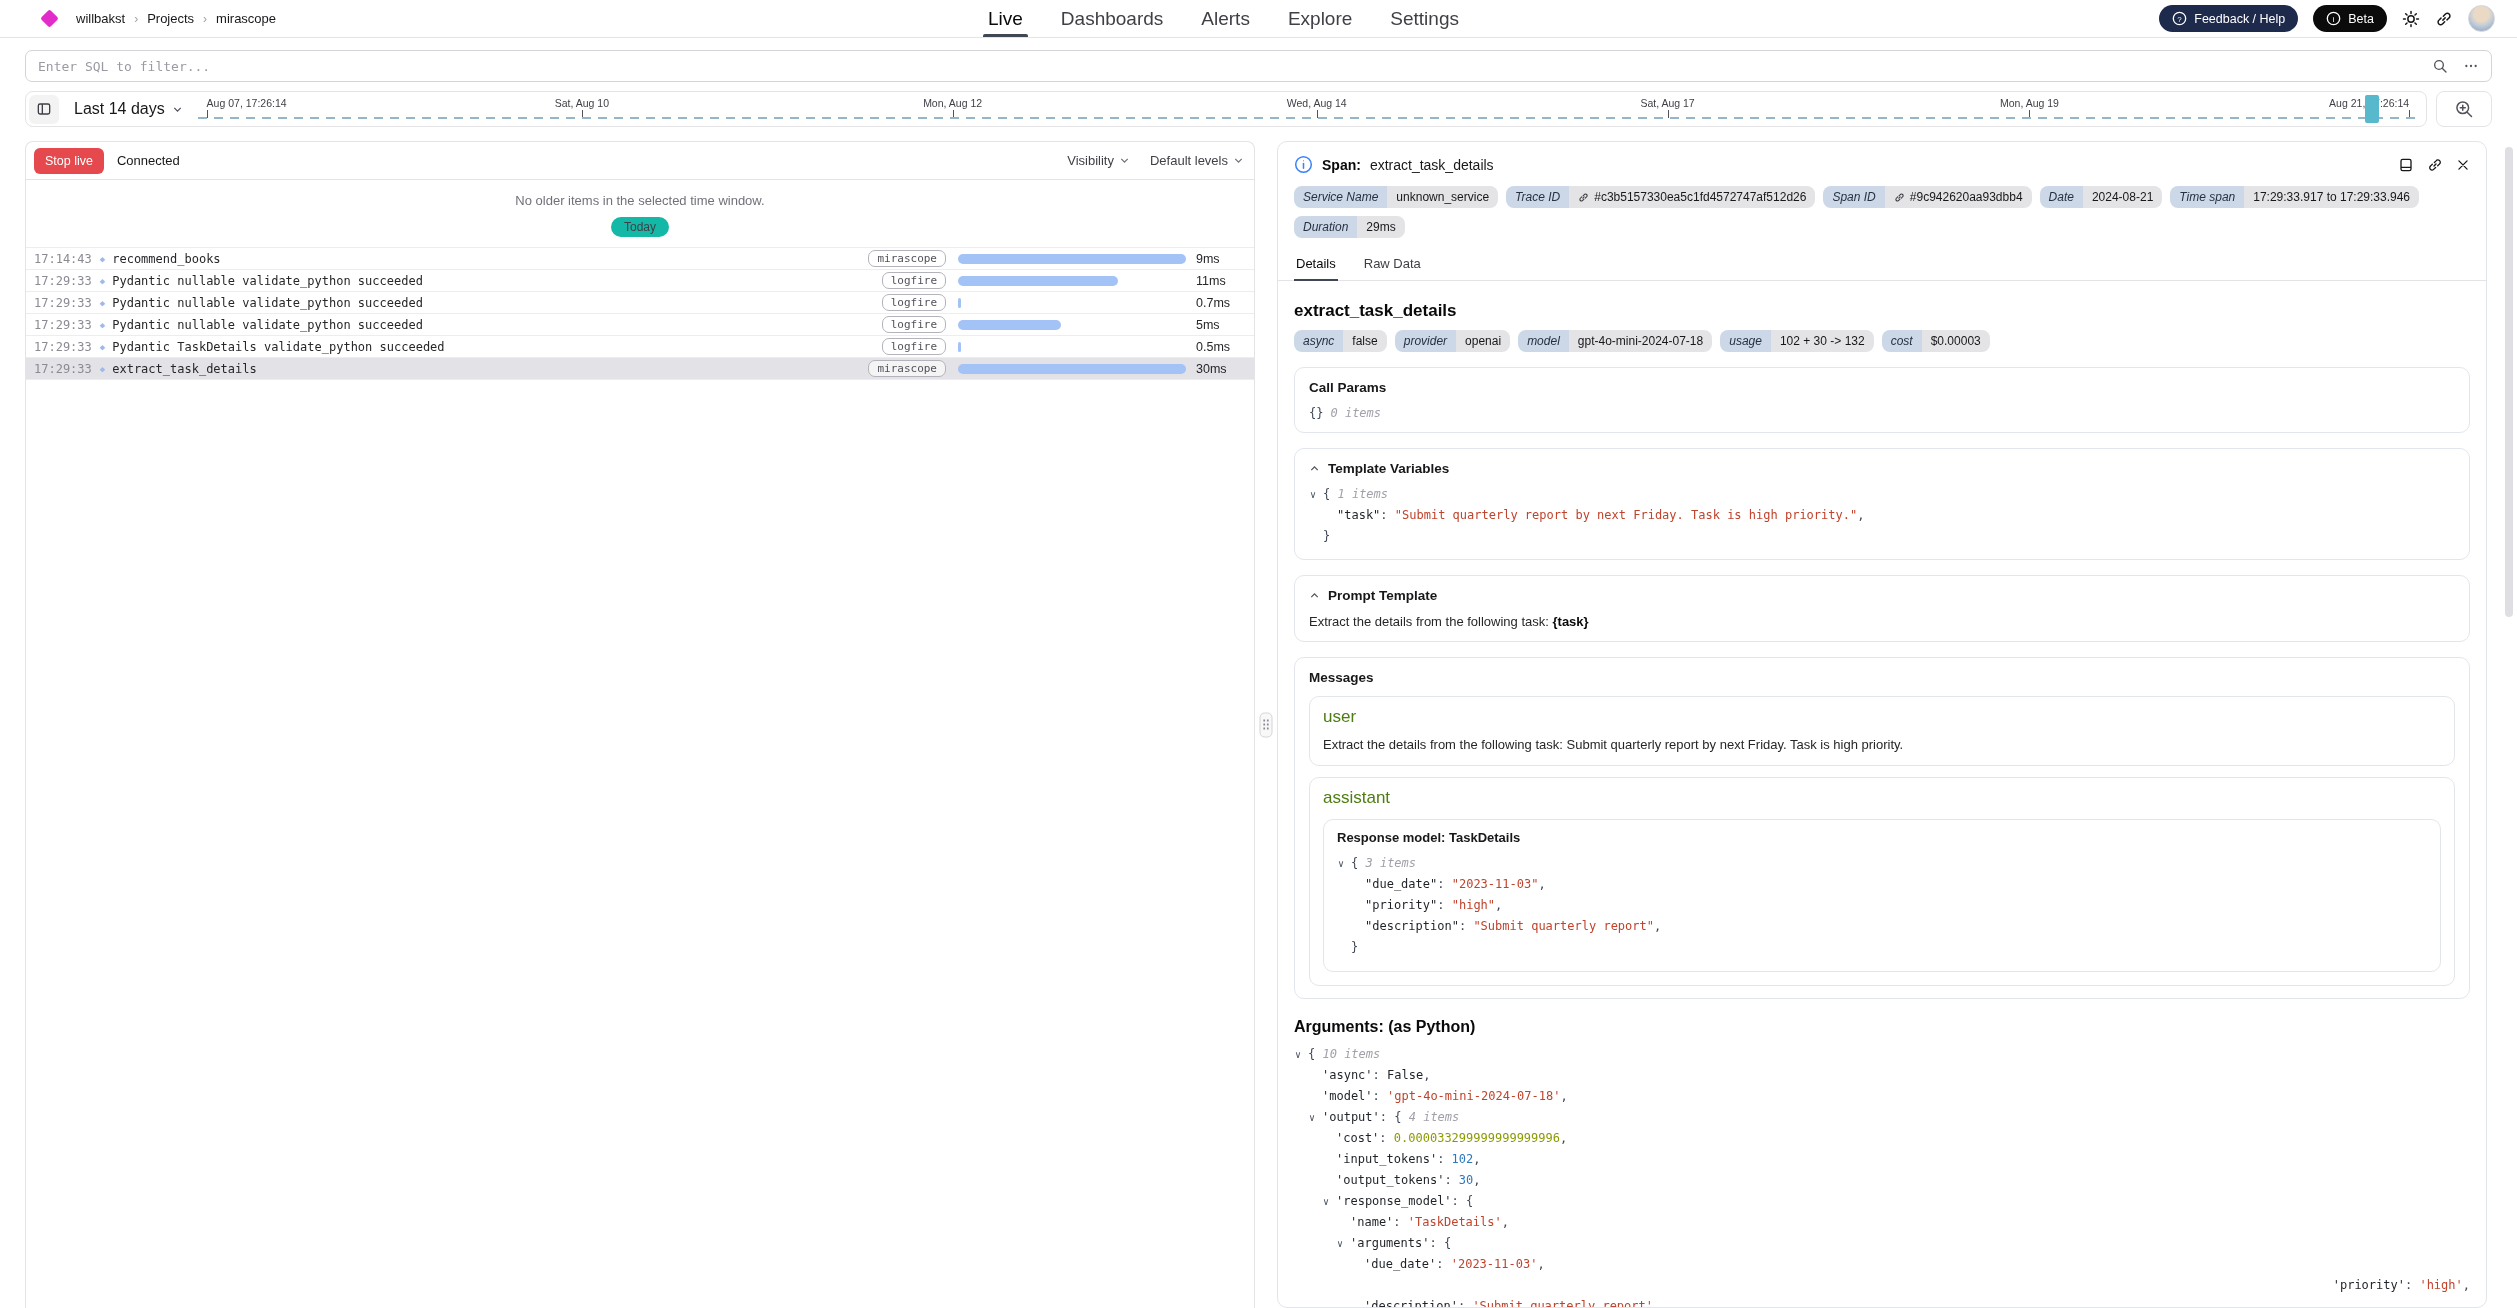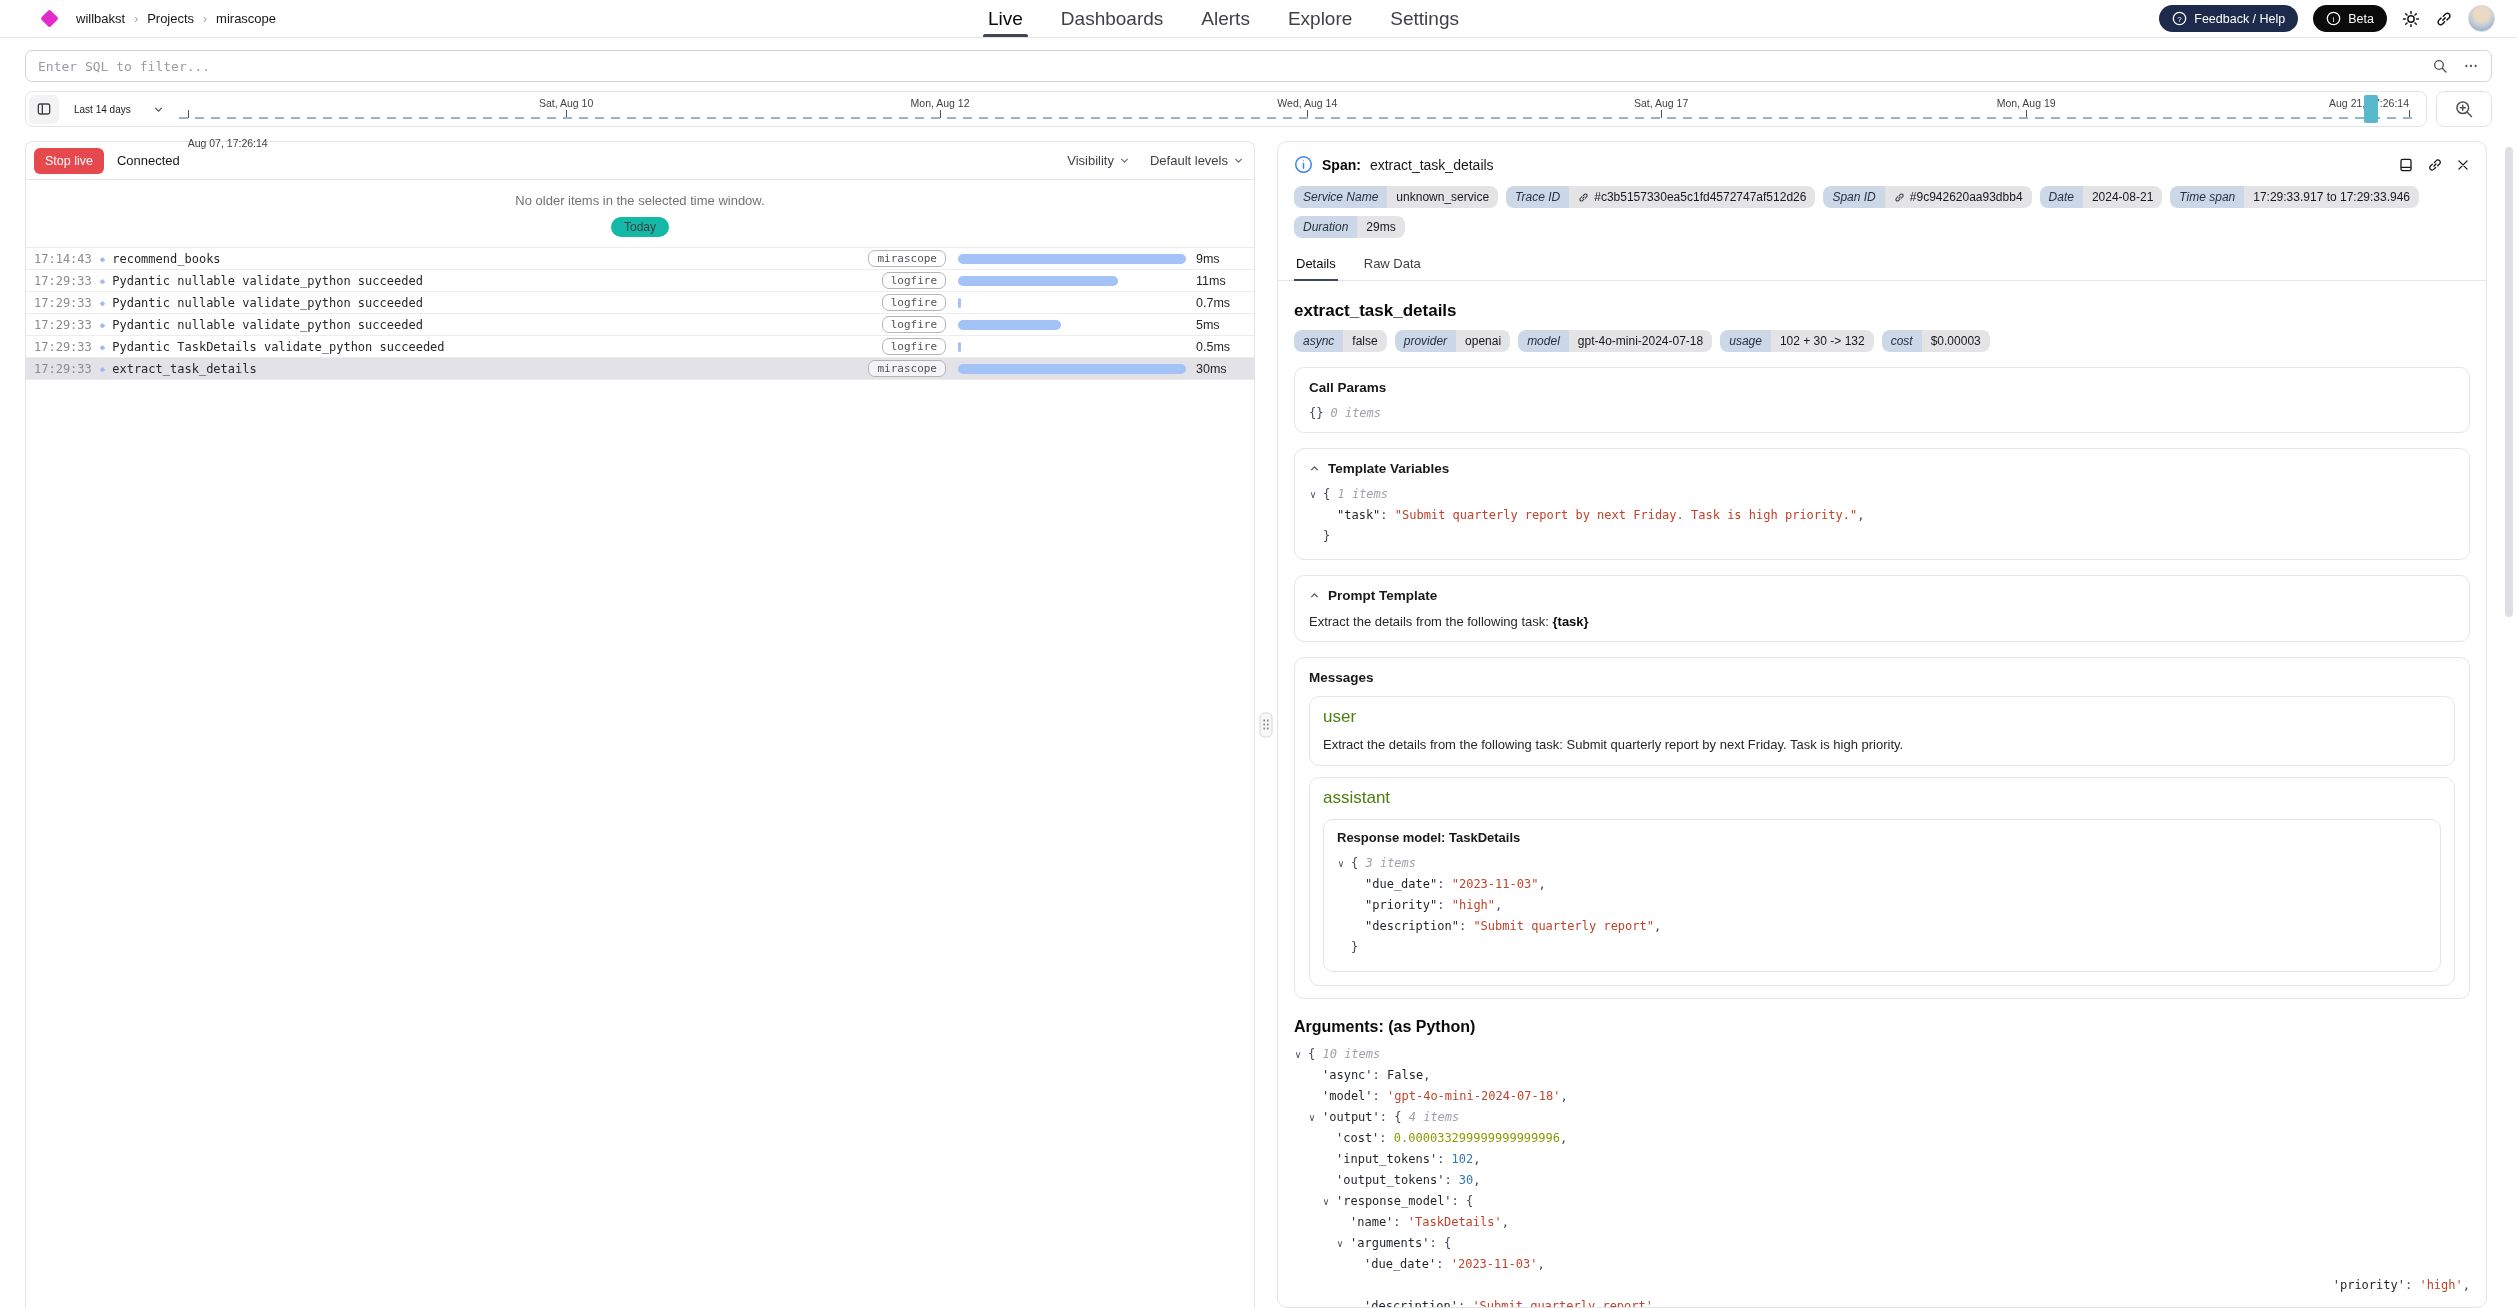--- a/index.html
+++ b/index.html
@@ -33,27 +33,27 @@
   .filter{margin:12px 25px 0;border:1px solid #d4d4d8;border-radius:7px;height:32px;
     display:flex;align-items:center;padding:0 12px;gap:15px;background:#fff;}
   .filter input{flex:1;border:0;outline:0;font:13px "DejaVu Sans Mono",monospace;color:#18181b;background:transparent;}
   .filter input::placeholder{color:#9a9aa3;}
   .filter .icon-btn{color:#52525b;}
 
   
   .time-row{margin:9px 25px 0;height:36px;display:flex;gap:9px;flex:none;}
   .tl-box{flex:1;display:flex;align-items:center;border:1px solid #e4e4e7;border-radius:8px;padding:2px 8px 2px 3px;}
   .tgl-btn{width:30px;height:29px;background:#f3f3f4;border-radius:6px;display:grid;place-items:center;color:#3f3f46;flex:none;}
-  .range-btn{display:flex;align-items:center;gap:22px;padding:0 15px;font-size:10px;color:#18181b;flex:none;}
+  .range-btn{display:flex;align-items:center;gap:7px;padding:0 15px;font-size:16px;color:#18181b;flex:none;}
   .range-btn svg{color:#52525b;}
   .timeline-track{flex:1;height:100%;position:relative;}
   .timeline-track::after{content:"";position:absolute;left:0;right:0;bottom:5px;height:2px;
     background:repeating-linear-gradient(90deg,#94b6c8 0 9px,transparent 9px 16px);}
   .tick-label{position:absolute;top:3px;font-size:10.5px;color:#3f3f46;white-space:nowrap;transform:translateX(-50%);}
-  .tick-label.left{transform:none;margin-top:40px;}
+  .tick-label.left{transform:none;}
   .tick-label.right{transform:translateX(-100%);}
   .tick-mark{position:absolute;bottom:6px;width:1px;height:8px;background:#52525b;}
   .timeline-selection{position:absolute;bottom:1px;width:14px;height:28px;background:#58b8cc;
     border-radius:2px;z-index:2;}
   .zoom-btn{width:56px;height:36px;border:1px solid #e4e4e7;border-radius:8px;display:grid;
     place-items:center;color:#52525b;flex:none;background:#fff;}
 
   
   .main{flex:1;display:flex;margin:14px 30px 0 25px;min-height:0;}
   .left-pane{width:1230px;flex:none;border:1px solid #e4e4e7;border-bottom:0;border-radius:8px 8px 0 0;

